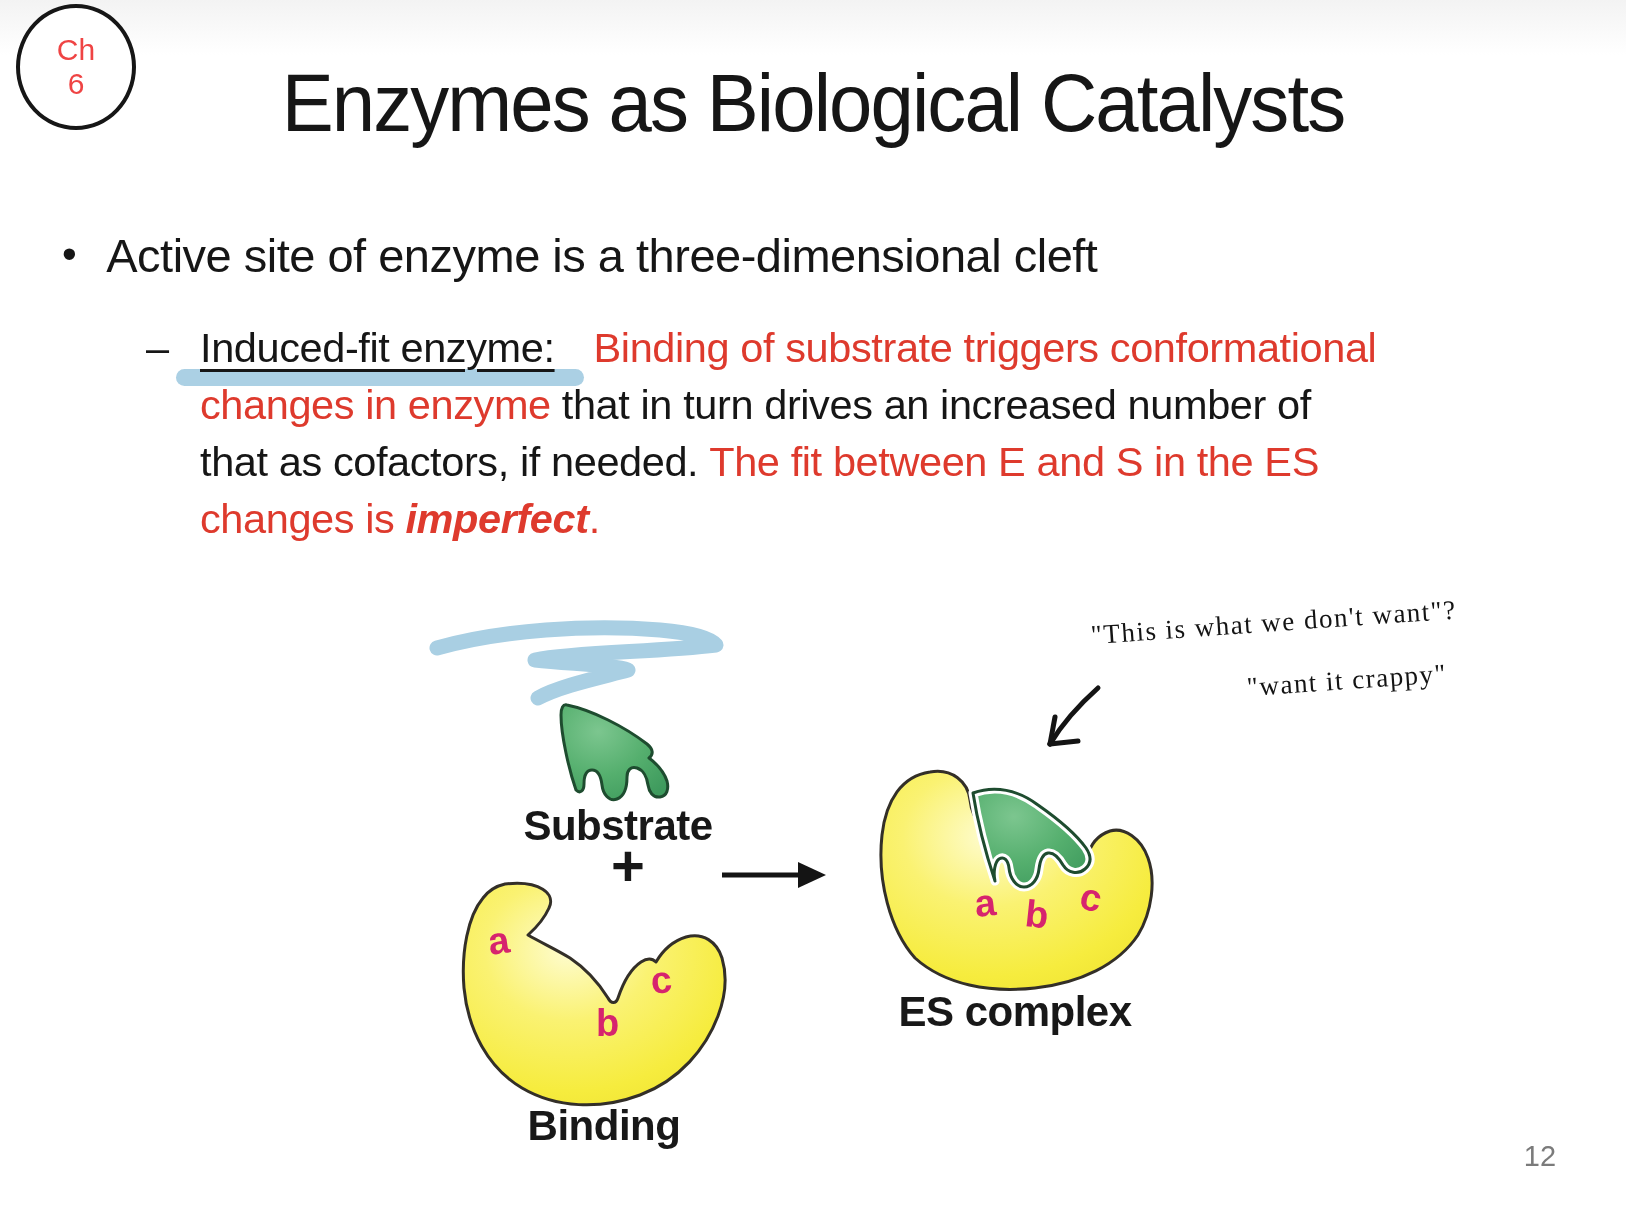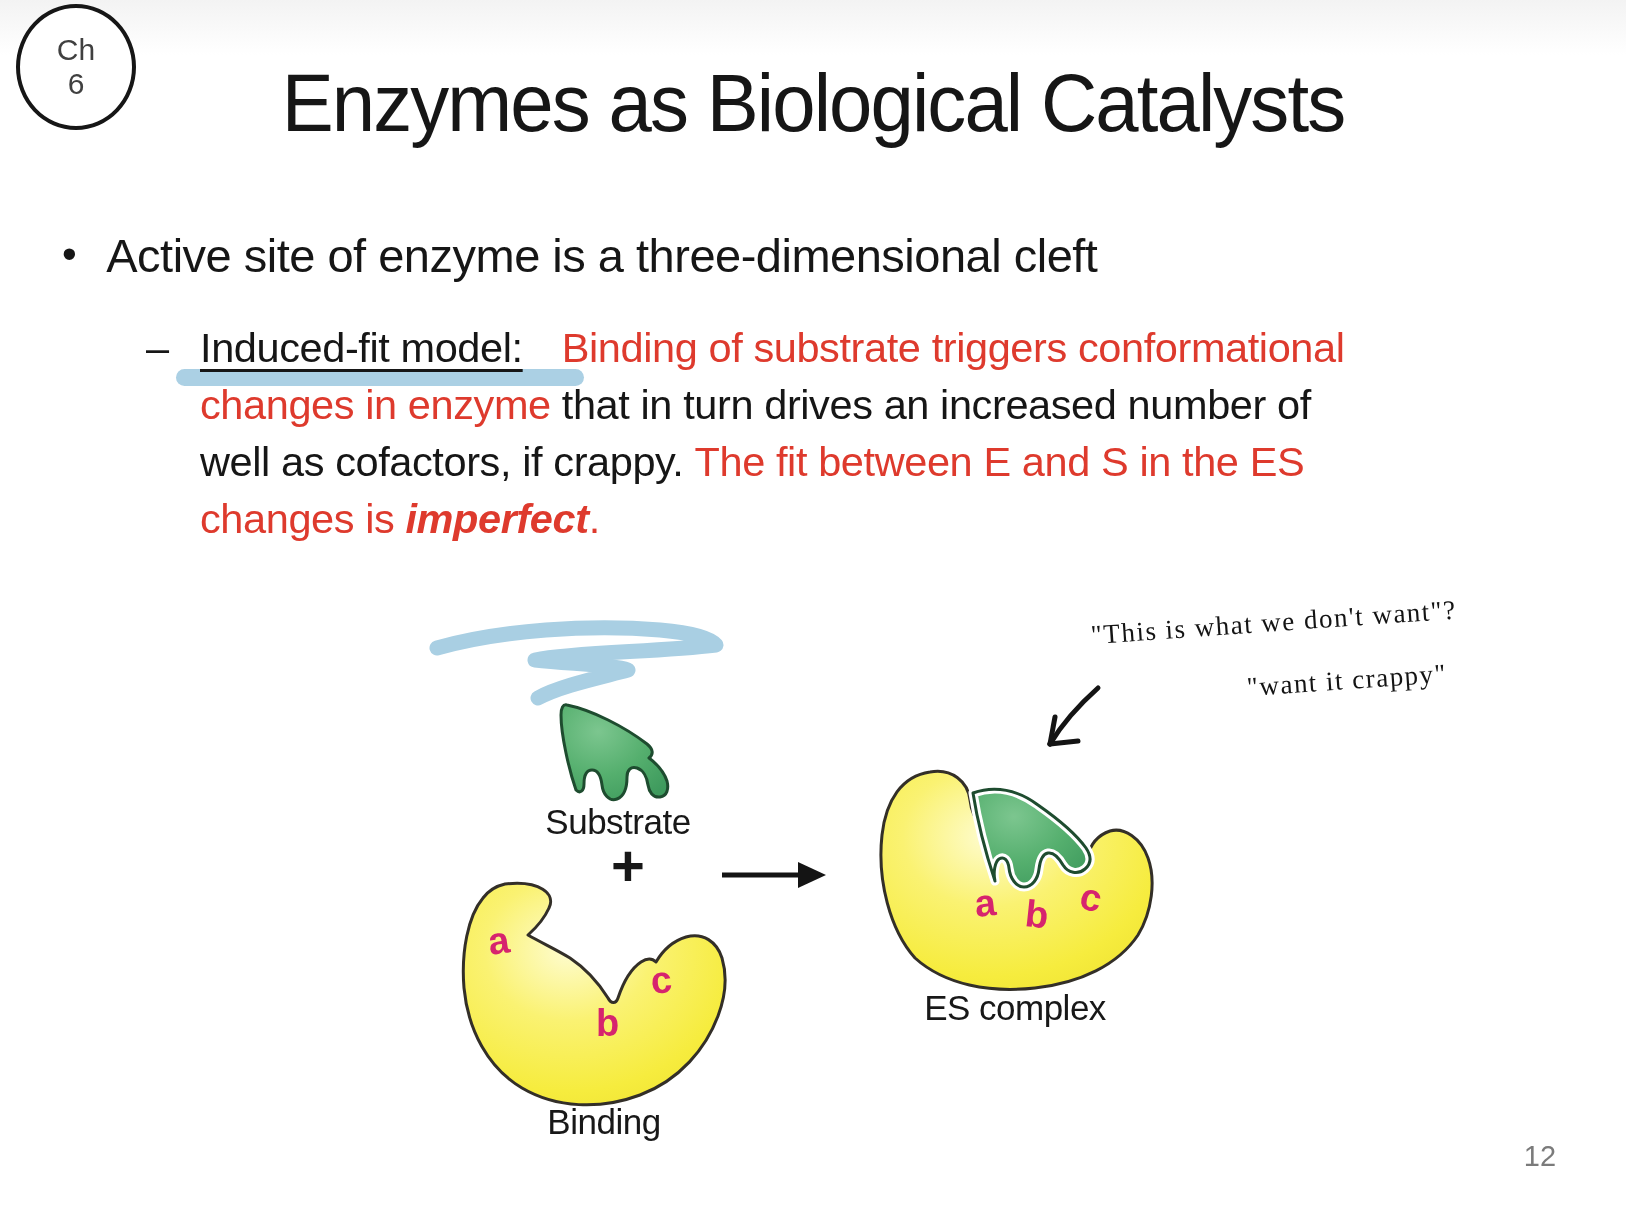--- a/index.html
+++ b/index.html
@@ -13,21 +13,21 @@
     position:absolute;inset:0;
     background:linear-gradient(#f3f3f3 0px,#ffffff 55px);
   }
   .abs{position:absolute;}
 
   
   .badge{
     left:16px;top:4px;width:112px;height:118px;
     border:4px solid #161616;border-radius:50%;
     display:flex;flex-direction:column;align-items:center;justify-content:center;
-    font-size:30px;line-height:34px;color:#404040;background:#fff;
+    font-size:30px;line-height:34px;color:#ef4444;background:#fff;
   }
 
   
   .title{
     left:130px;right:130px;top:56px;
     font-size:82px;letter-spacing:-2px;color:#161616;
     text-align:center;transform:scaleX(0.95);
     white-space:nowrap;
   }
 
@@ -67,21 +67,21 @@
   .hand{
     font-family:cursive;
     font-size:27px;letter-spacing:1.5px;white-space:nowrap;
     transform:rotate(-4deg);transform-origin:left bottom;
   }
   .hand1{position:absolute;left:62px;top:22px;}
   .hand2{position:absolute;left:218px;top:74px;}
 
   
   .fig-label{
-    font-size:35px;font-weight:normal;color:#181818;
+    font-size:42px;font-weight:bold;color:#181818;
     text-align:center;letter-spacing:-0.5px;white-space:nowrap;
   }
   .substrate-label{left:498px;top:802px;width:240px;}
   .enzyme-label{left:486px;top:1102px;width:236px;}
   .es-label{left:890px;top:988px;width:250px;}
   .plus-sign{left:596px;top:832px;width:64px;font-size:58px;font-weight:700;
     color:#181818;text-align:center;}
 
   .page-num{
     left:1498px;top:1140px;width:84px;
@@ -102,27 +102,27 @@
 
   <div class="abs bullet-line">
     <span class="bullet-marker">•</span>
     <span>Active site of enzyme is a three-dimensional cleft</span>
   </div>
 
   <div class="abs hl-bar"></div>
 
   <div class="abs para">
     <div class="pline">
-      <span class="dash">–</span><span class="u-black">Induced-fit model:</span><span class="red gap-lg">Binding of substrate triggers conformational</span>
+      <span class="dash">–</span><span class="u-black">Induced-fit enzyme:</span><span class="red gap-lg">Binding of substrate triggers conformational</span>
     </div>
     <div class="pline indent">
       <span class="red">changes in enzyme</span><span class="gap-sm">that in turn drives an increased number of</span>
     </div>
     <div class="pline indent">
-      <span>well as cofactors, if crappy.</span><span class="red gap-sm">The fit between E and S in the ES</span>
+      <span>that as cofactors, if needed.</span><span class="red gap-sm">The fit between E and S in the ES</span>
     </div>
     <div class="pline indent">
       <span class="red">changes is</span><span class="red imperfect gap-sm">imperfect</span><span class="red">.</span>
     </div>
   </div>
 
   <svg class="abs" style="left:412px;top:598px;" width="350" height="115" viewBox="412 598 350 115">
     <path d="M 437 648 C 500 630 590 624 660 630 C 695 633 712 640 716 645
              C 660 652 575 652 535 660 C 570 664 610 664 628 670
              C 598 678 560 686 538 698" fill="none" stroke="#A9CFE3" stroke-width="15" stroke-linecap="round" stroke-linejoin="round"></path>

